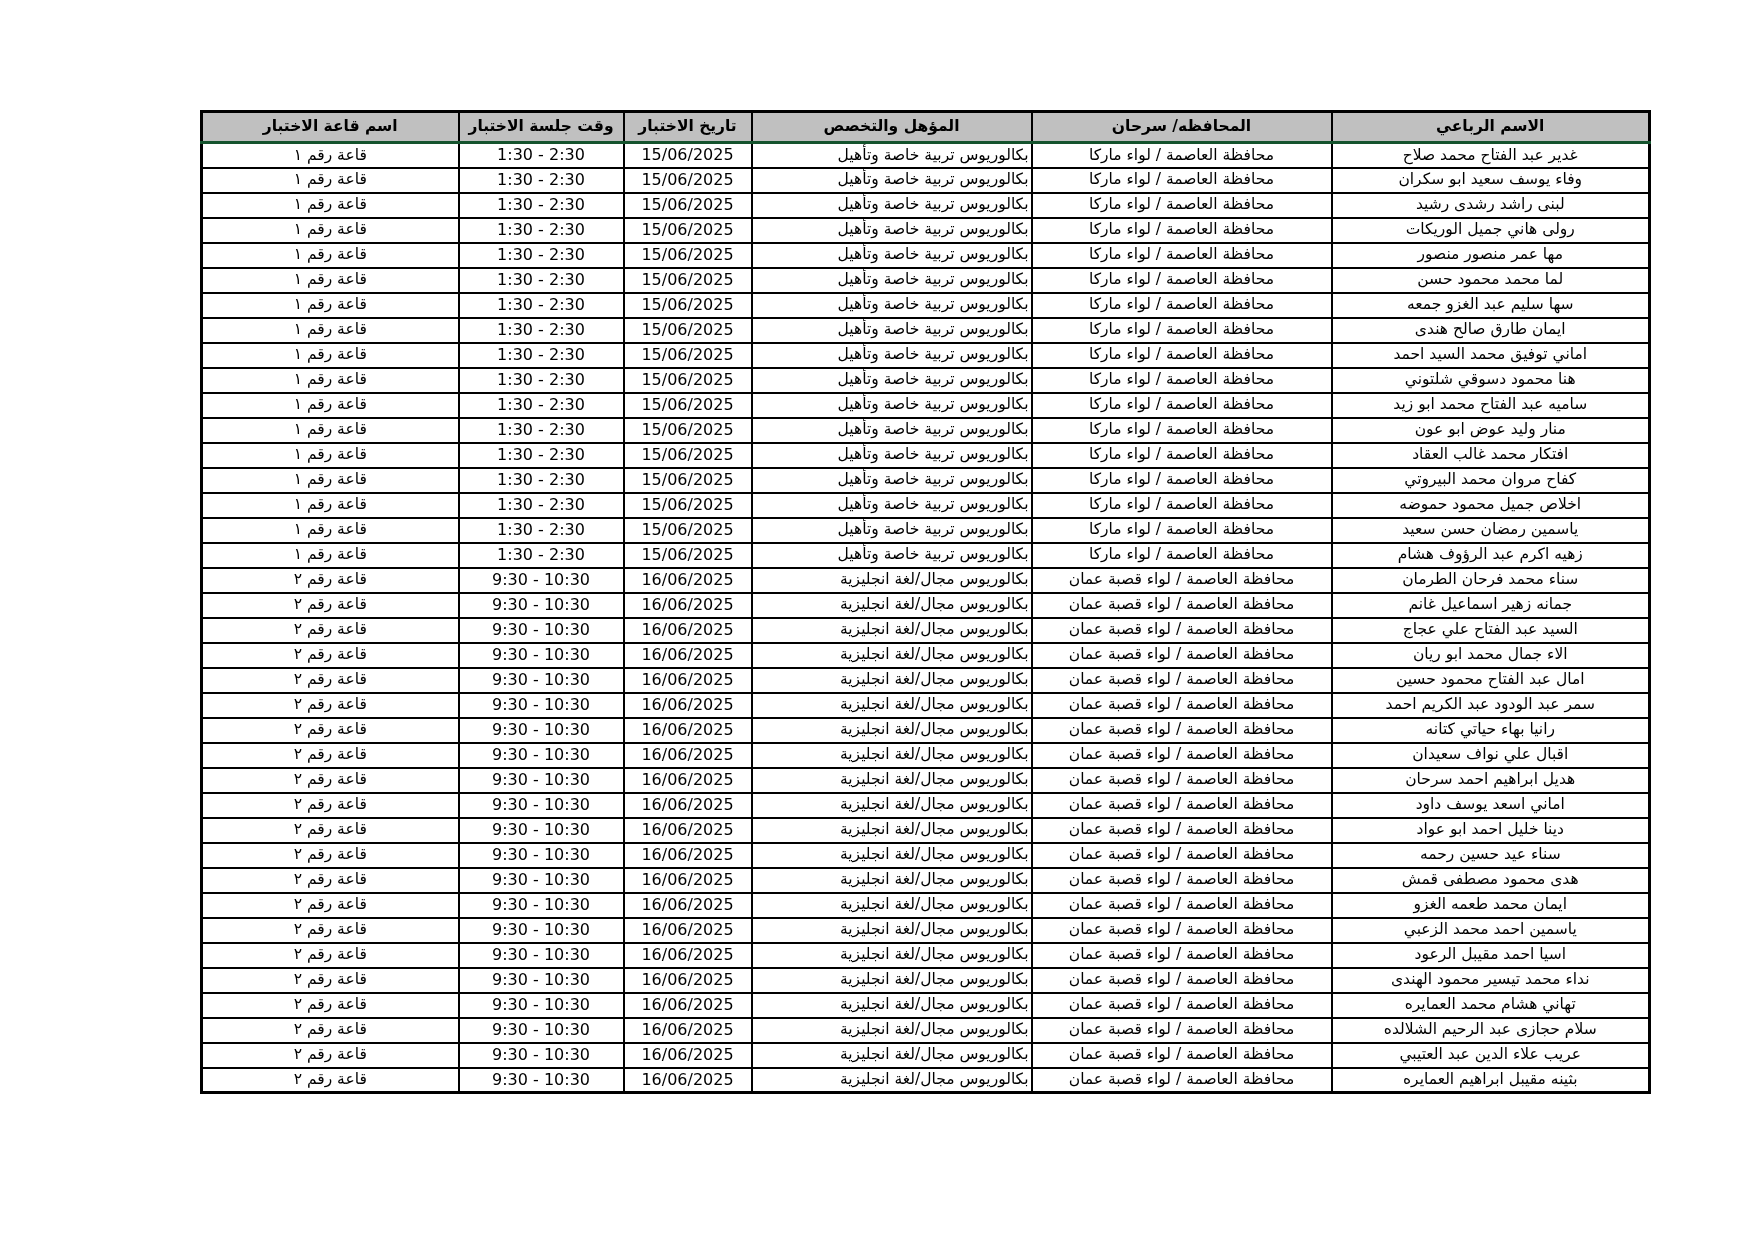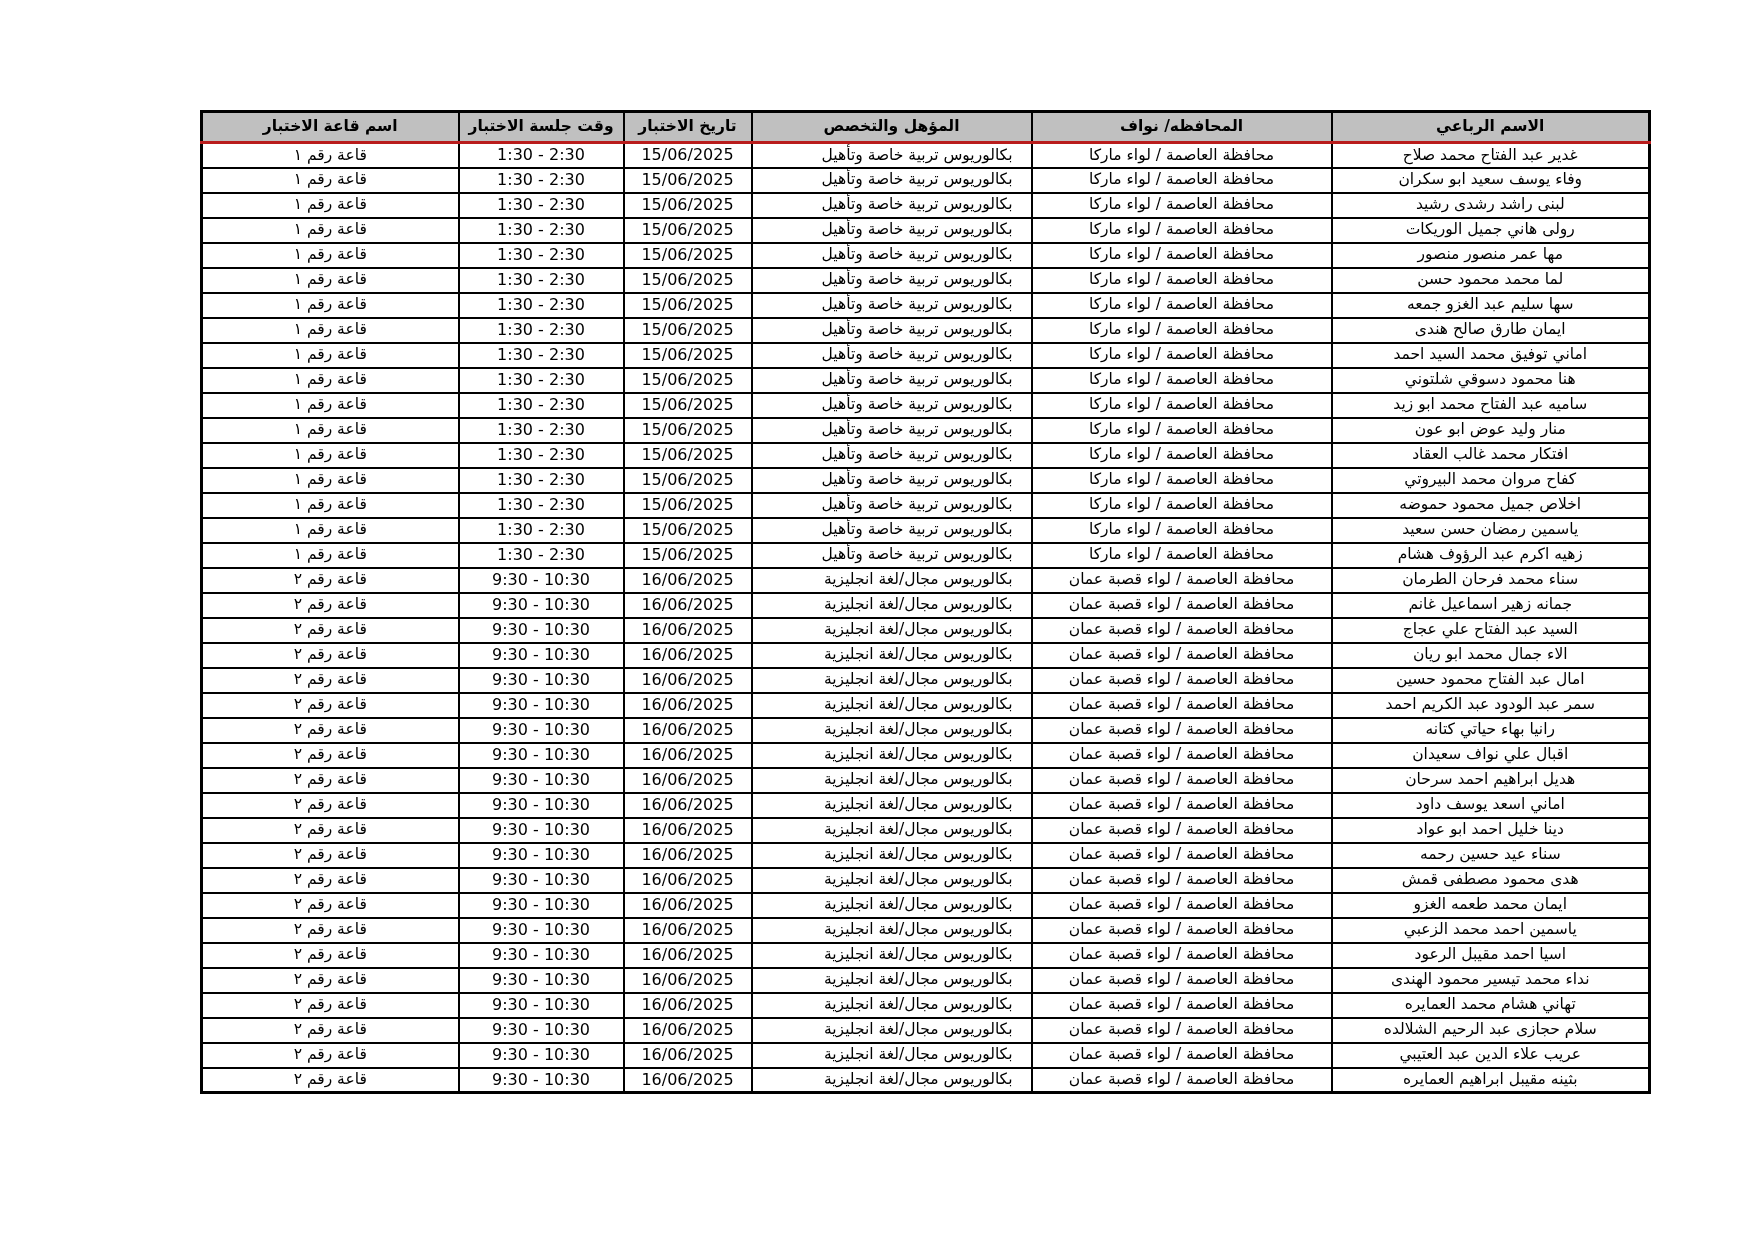--- a/index.html
+++ b/index.html
@@ -38,29 +38,29 @@
     overflow: hidden;
     white-space: nowrap;
   }
   table.exam-table {
     border: 3px solid #000000;
   }
   table.exam-table thead th {
     background: #c0c0c0;
     height: 28px;
     font-weight: 600;
-    border-bottom: 3px solid #b91c1c;
+    border-bottom: 3px solid #14532d;
   }
   table.exam-table tbody tr {
     height: 25px;
   }
   
   table.exam-table td.col-qual {
     text-align: right;
-    padding-right: 18px;
+    padding-right: 2px;
   }
   table.exam-table td.col-date,
   table.exam-table td.col-time {
     direction: ltr;
     font-size: 16px;
   }
 </style>
 </head>
 <body>
 
@@ -71,21 +71,21 @@
         <col style="width:318px">
         <col style="width:300px">
         <col style="width:280px">
         <col style="width:128px">
         <col style="width:165px">
         <col style="width:257px">
       </colgroup>
       <thead>
         <tr>
           <th>الاسم الرباعي</th>
-          <th>المحافظه/ نواف</th>
+          <th>المحافظه/ سرحان</th>
           <th>المؤهل والتخصص</th>
           <th>تاريخ الاختبار</th>
           <th>وقت جلسة الاختبار</th>
           <th>اسم قاعة الاختبار</th>
         </tr>
       </thead>
       <tbody>
   <tr>
     <td class="col-name">غدير عبد الفتاح محمد صلاح</td>
     <td class="col-gov">محافظة العاصمة / لواء ماركا</td>

